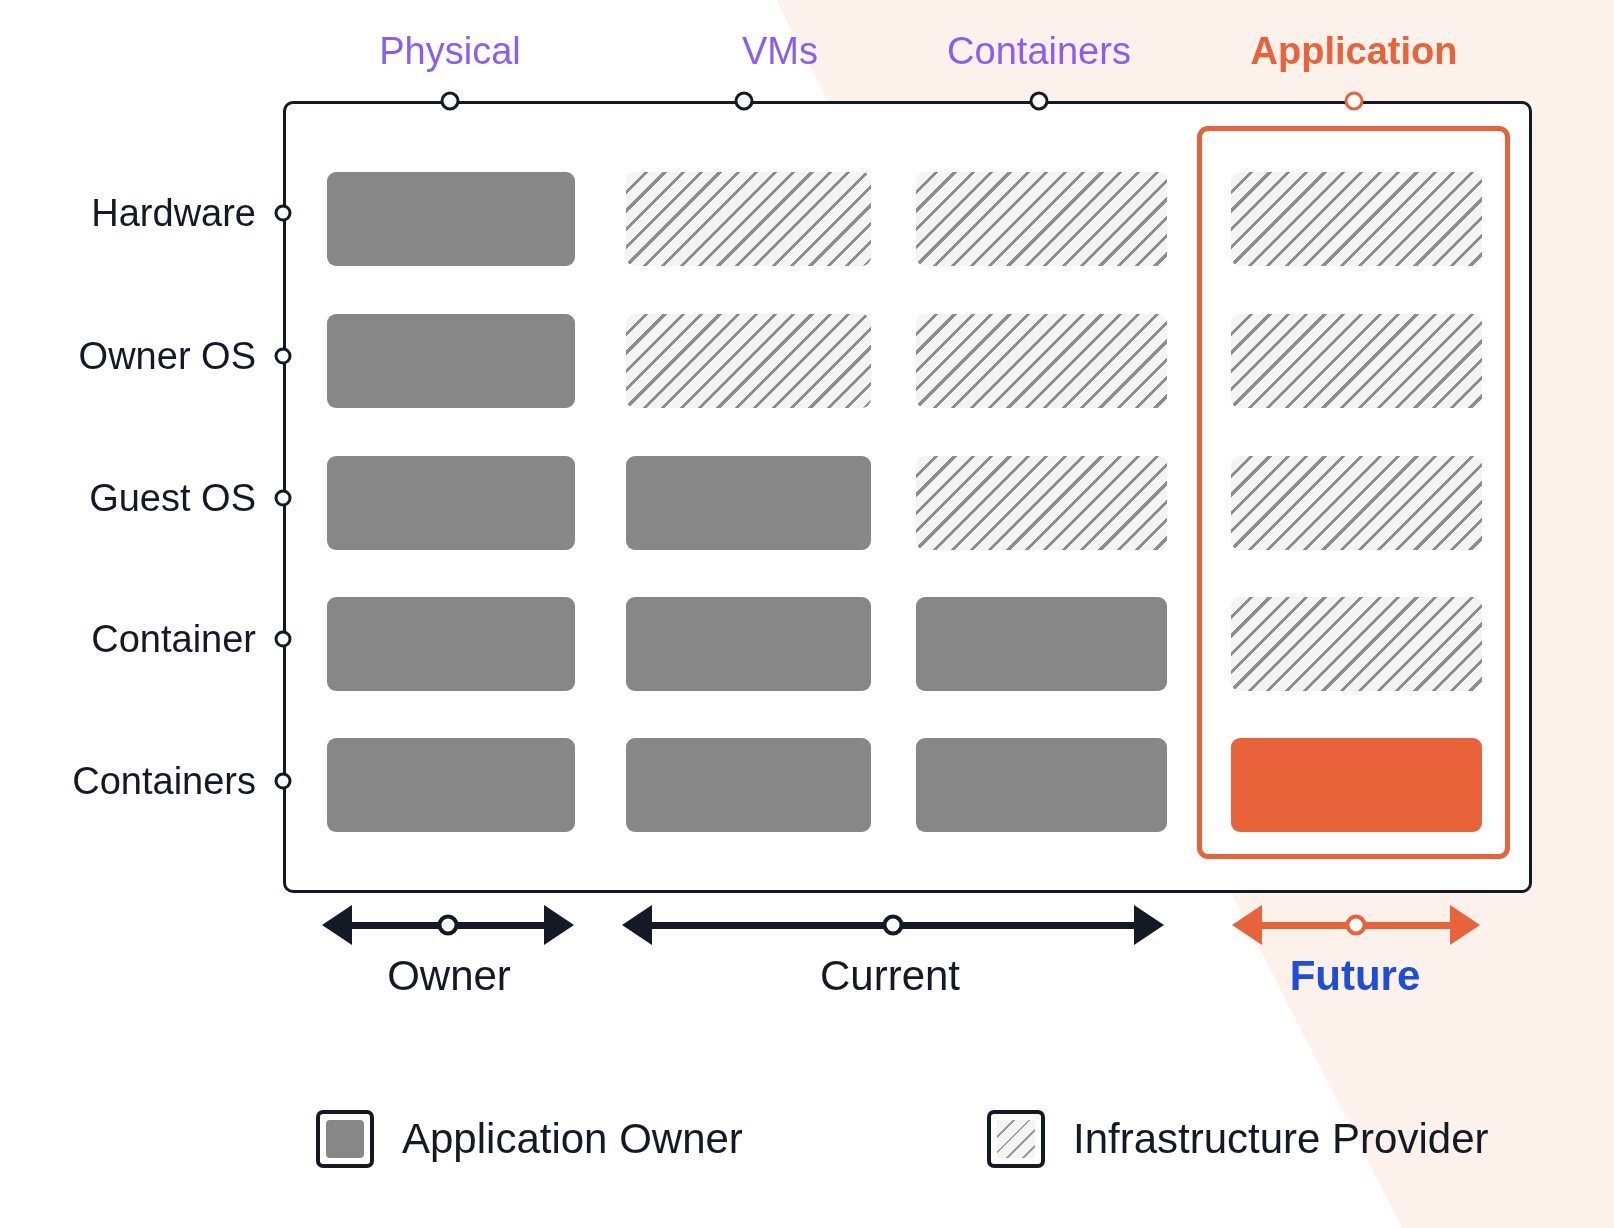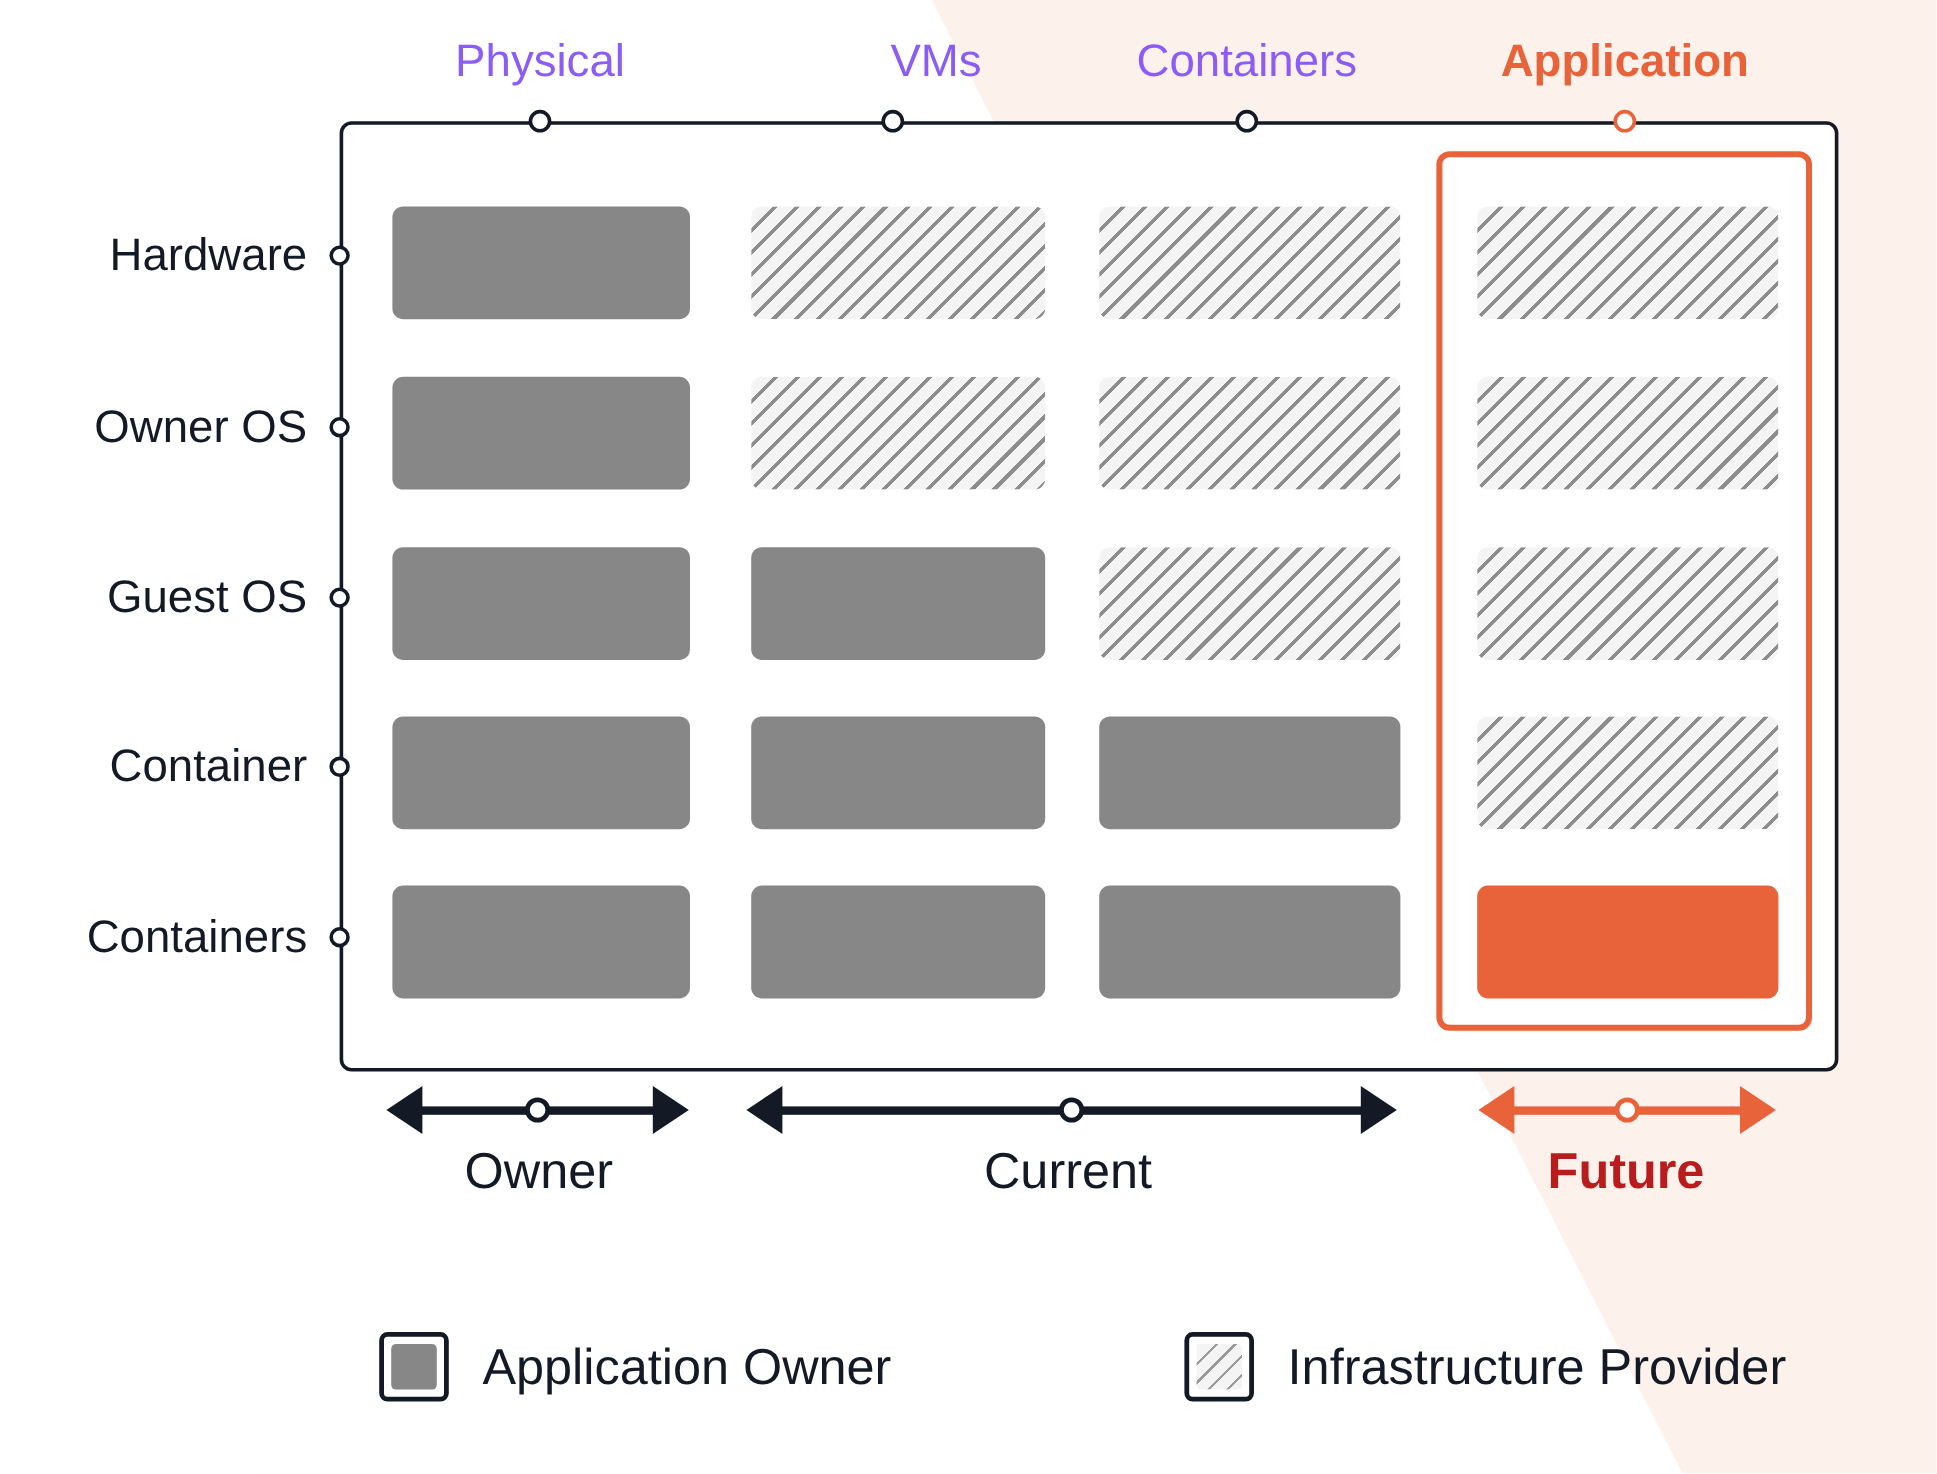--- a/index.html
+++ b/index.html
@@ -166,21 +166,21 @@
   .arrow-row.accent .arrow-node { border-color: #e8633a; }
   .era-label {
     position: absolute;
     top: 955px;
     transform: translateX(-50%);
     font-size: 42px;
     line-height: 1;
     white-space: nowrap;
     color: #131a26;
   }
-  .era-label.accent { color: #b91c1c; font-weight: bold; }
+  .era-label.accent { color: #1d4ed8; font-weight: bold; }
   
   .legend-item {
     position: absolute;
     top: 1110px;
     display: flex;
     align-items: center;
     gap: 28px;
   }
   .legend-swatch {
     width: 58px; height: 58px;

